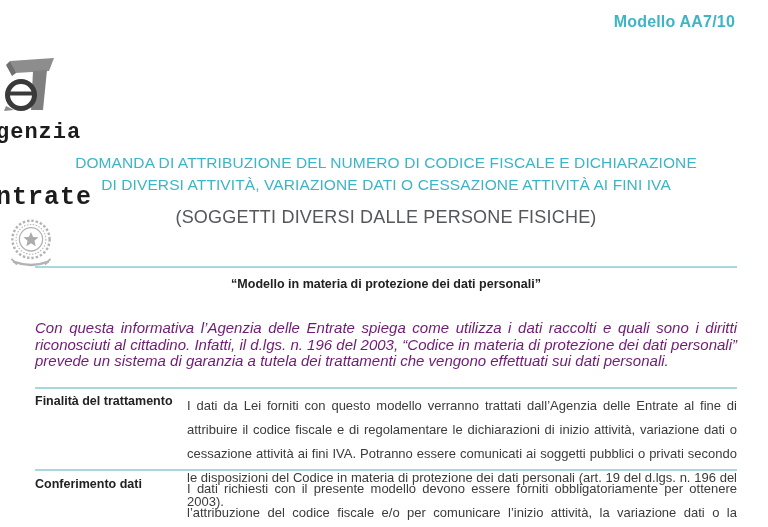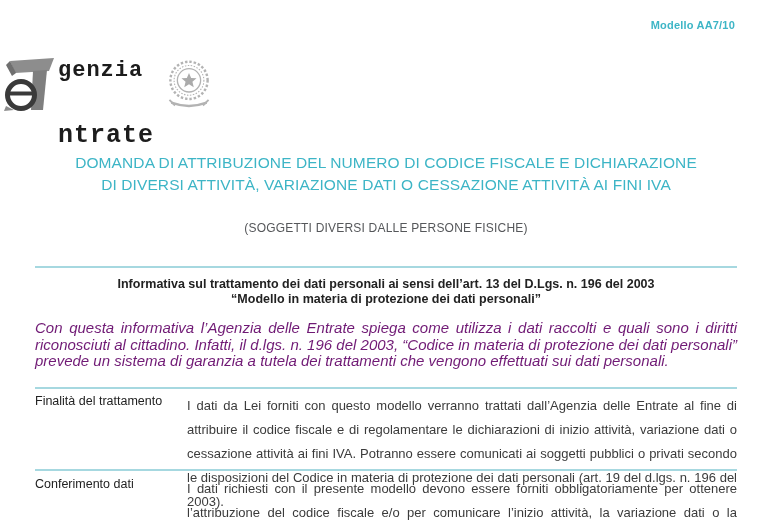--- a/index.html
+++ b/index.html
@@ -8,38 +8,39 @@
     position: relative;
     background: #ffffff;
     font-family: "Liberation Sans", sans-serif;
     color: #2b2b2b;
     overflow: hidden;
   }
 
   
   .model-label {
     position: absolute;
-    top: 19px;
+    top: 13px;
     right: 33px;
-    font-size: 11px;
+    font-size: 16px;
     font-weight: bold;
     color: #3db5c6;
     letter-spacing: 0.2px;
   }
 
   
   .logo-row {
     position: absolute;
     top: 56px;
     left: 0;
     right: 0;
     display: flex;
-    justify-content: flex-start;
+    justify-content: center;
     align-items: flex-start;
     gap: 4px;
+    flex-direction: column;
   }
   .logo-mark { width: 58px; height: 58px; flex: 0 0 auto; }
   .logo-text {
     font-family: "Liberation Mono", "DejaVu Sans Mono", monospace;
     font-weight: bold;
     color: #1c1c1c;
     margin-left: -4px;
     margin-top: 2px;
     line-height: 26px;
     white-space: nowrap;
@@ -57,22 +58,22 @@
     text-align: center;
   }
   .title-line {
     color: #3db5c6;
     font-weight: normal;
     font-size: 15.5px;
     line-height: 22px;
     letter-spacing: 0.1px;
   }
   .subtitle {
-    margin-top: 25px;
-    font-size: 12px;
+    margin-top: 11px;
+    font-size: 18px;
     color: #55575a;
     letter-spacing: 0.2px;
   }
 
   
   .rule {
     position: absolute;
     left: 35px;
     right: 31px;
     border-top: 2px solid #a6d8e0;
@@ -115,21 +116,21 @@
     left: 35px;
     right: 31px;
     display: flex;
     align-items: flex-start;
   }
   .section-row-1 { top: 394px; }
   .section-row-2 { top: 477px; }
   .section-label {
     flex: 0 0 152px;
     width: 152px;
-    font-weight: normal;
+    font-weight: bold;
     font-size: 12.5px;
     line-height: 15px;
     color: #222222;
     padding-right: 14px;
   }
   .section-text {
     flex: 1;
     font-size: 13px;
     line-height: 24px;
     color: #3b3b3b;
@@ -168,21 +169,20 @@
 
 <div class="title-block">
   <div class="title-line">DOMANDA DI ATTRIBUZIONE DEL NUMERO DI CODICE FISCALE E DICHIARAZIONE</div>
   <div class="title-line">DI DIVERSI ATTIVITÀ, VARIAZIONE DATI O CESSAZIONE ATTIVITÀ AI FINI IVA</div>
   <div class="subtitle">(SOGGETTI DIVERSI DALLE PERSONE FISICHE)</div>
 </div>
 
 <div class="rule rule-1"></div>
 
 <div class="privacy-heading">
-  <div>Informativa sul trattamento dei dati personali ai sensi dell’art. 13 del D.Lgs. n. 196 del 2003</div>
   <div>“Modello in materia di protezione dei dati personali”</div>
 </div>
 
 <p class="intro">Con questa informativa l’Agenzia delle Entrate spiega come utilizza i dati raccolti e quali sono i diritti riconosciuti al cittadino. Infatti, il d.lgs. n. 196 del 2003, “Codice in materia di protezione dei dati personali” prevede un sistema di garanzia a tutela dei trattamenti che vengono effettuati sui dati personali.</p>
 
 <div class="rule rule-2"></div>
 
 <div class="section-row section-row-1">
   <div class="section-label">Finalità del trattamento</div>
   <div class="section-text">I dati da Lei forniti con questo modello verranno trattati dall’Agenzia delle Entrate al fine di attribuire il codice fiscale e di regolamentare le dichiarazioni di inizio attività, variazione dati o cessazione attività ai fini IVA. Potranno essere comunicati ai soggetti pubblici o privati secondo le disposizioni del Codice in materia di protezione dei dati personali  (art. 19 del d.lgs. n. 196 del 2003).</div>

